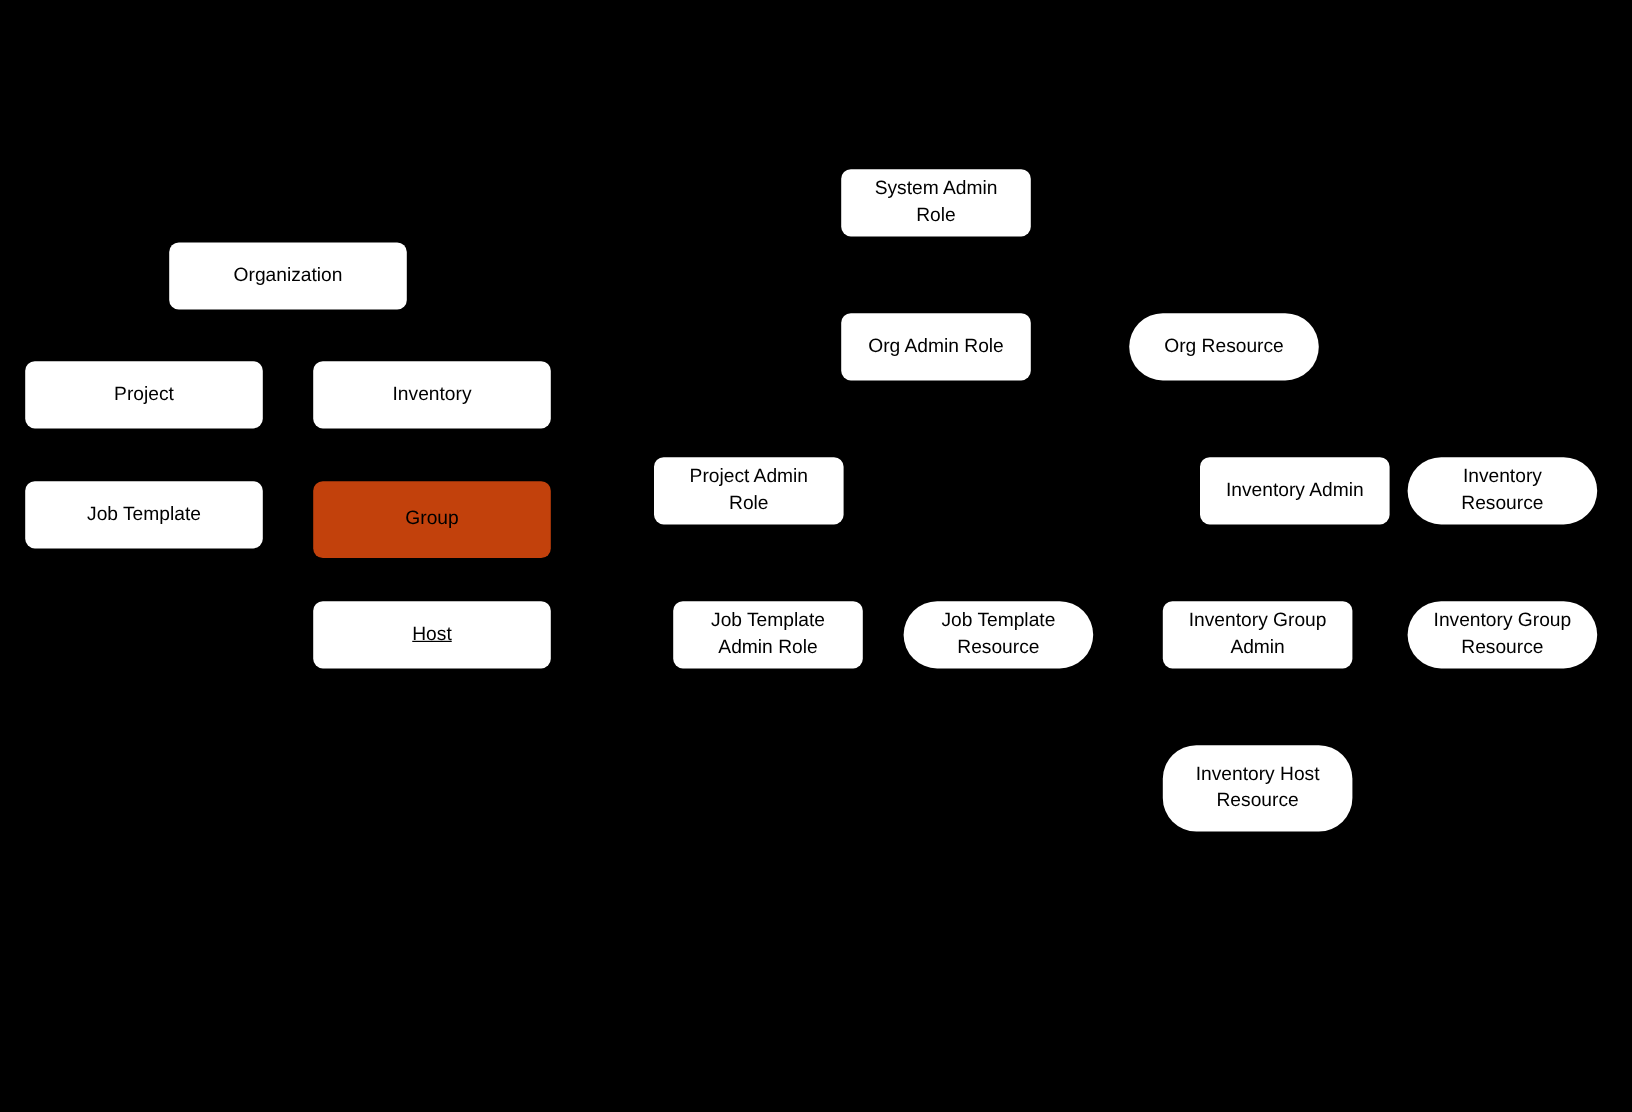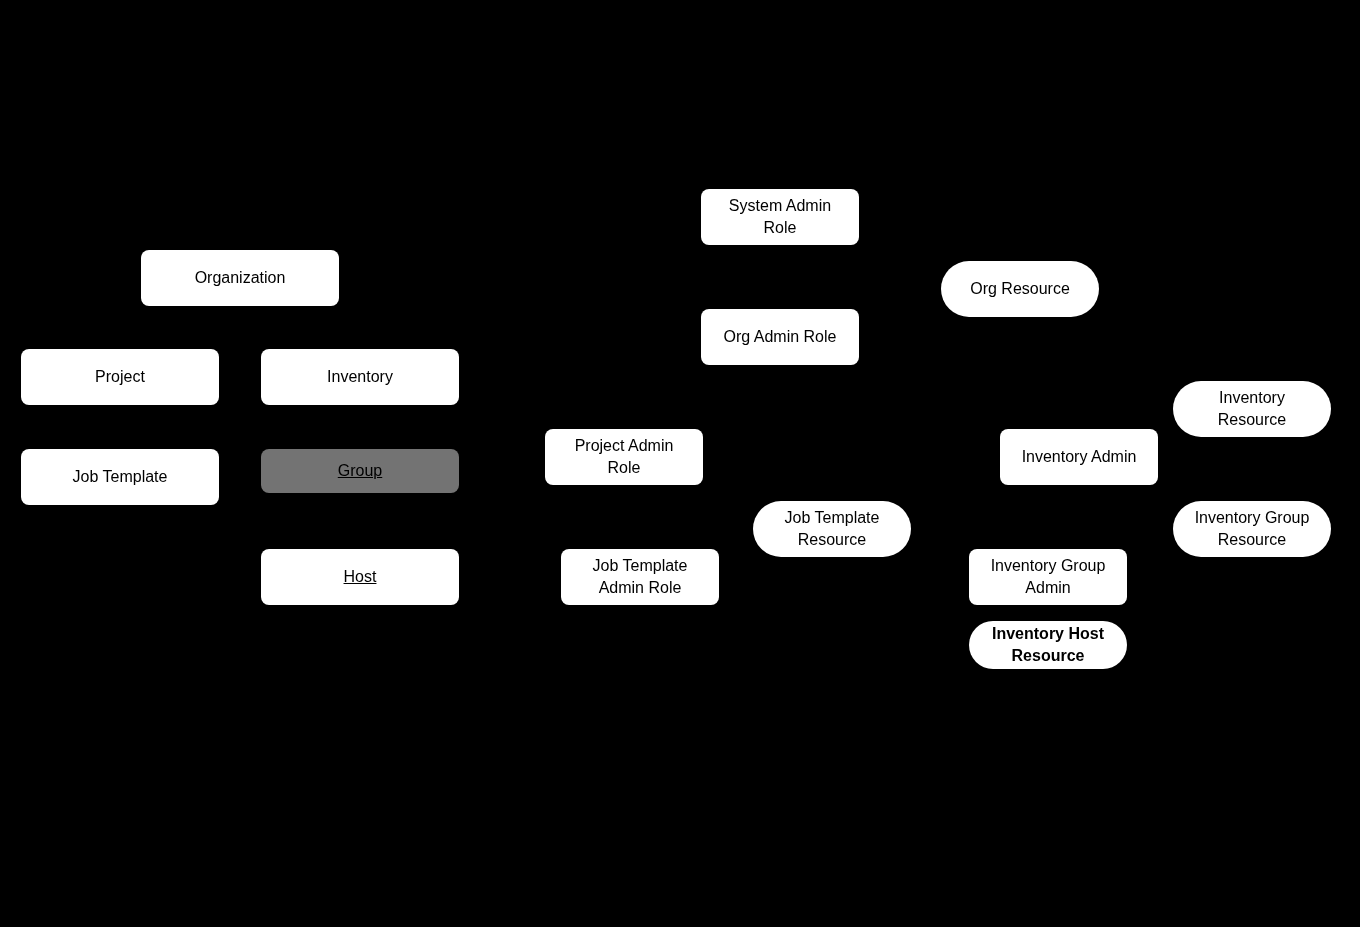--- a/index.html
+++ b/index.html
@@ -24,48 +24,47 @@
     align-items: center;
     justify-content: center;
     text-align: center;
     font-size: 16px;
     line-height: 22px;
     white-space: pre-line;
     padding: 2px 6px;
   }
   .node.rect {
     border-radius: 8px;
-    margin-top: 48px;
   }
   .node.stadium {
     border-radius: 28px;
   }
 </style>
 </head>
 <body>
 
 <div id="canvas">
     <div class="node rect" style="left: 141px; top: 202px; width: 198px; height: 56px; background: rgb(255, 255, 255); color: rgb(0, 0, 0);">Organization</div>
     <div class="node rect" style="left: 21px; top: 301px; width: 198px; height: 56px; background: rgb(255, 255, 255); color: rgb(0, 0, 0);">Project</div>
     <div class="node rect" style="left: 261px; top: 301px; width: 198px; height: 56px; background: rgb(255, 255, 255); color: rgb(0, 0, 0);">Inventory</div>
     <div class="node rect" style="left: 21px; top: 401px; width: 198px; height: 56px; background: rgb(255, 255, 255); color: rgb(0, 0, 0);">Job Template</div>
-    <div class="node rect" style="left: 261px; top: 401px; width: 198px; height: 44px; background: #737373; color: rgb(0, 0, 0); text-decoration: underline;">Group</div>
+    <div class="node rect" style="left: 261px; top: 401px; width: 198px; height: 64px; background: #c2410c; color: rgb(0, 0, 0);">Group</div>
     <div class="node rect" style="left: 261px; top: 501px; width: 198px; height: 56px; background: rgb(255, 255, 255); color: rgb(0, 0, 0); text-decoration: underline;">Host</div>
     <div class="node rect" style="left: 701px; top: 141px; width: 158px; height: 56px; background: rgb(255, 255, 255); color: rgb(0, 0, 0);">System Admin
 Role</div>
     <div class="node rect" style="left: 701px; top: 261px; width: 158px; height: 56px; background: rgb(255, 255, 255); color: rgb(0, 0, 0);">Org Admin Role</div>
     <div class="node stadium" style="left: 941px; top: 261px; width: 158px; height: 56px; background: rgb(255, 255, 255); color: rgb(0, 0, 0);">Org Resource</div>
     <div class="node rect" style="left: 545px; top: 381px; width: 158px; height: 56px; background: rgb(255, 255, 255); color: rgb(0, 0, 0);">Project Admin
 Role</div>
     <div class="node rect" style="left: 1000px; top: 381px; width: 158px; height: 56px; background: rgb(255, 255, 255); color: rgb(0, 0, 0);">Inventory Admin</div>
     <div class="node stadium" style="left: 1173px; top: 381px; width: 158px; height: 56px; background: rgb(255, 255, 255); color: rgb(0, 0, 0);">Inventory
 Resource</div>
     <div class="node rect" style="left: 561px; top: 501px; width: 158px; height: 56px; background: rgb(255, 255, 255); color: rgb(0, 0, 0);">Job Template
 Admin Role</div>
     <div class="node stadium" style="left: 753px; top: 501px; width: 158px; height: 56px; background: rgb(255, 255, 255); color: rgb(0, 0, 0);">Job Template
 Resource</div>
     <div class="node rect" style="left: 969px; top: 501px; width: 158px; height: 56px; background: rgb(255, 255, 255); color: rgb(0, 0, 0);">Inventory Group
 Admin</div>
     <div class="node stadium" style="left: 1173px; top: 501px; width: 158px; height: 56px; background: rgb(255, 255, 255); color: rgb(0, 0, 0);">Inventory Group
 Resource</div>
-    <div class="node stadium" style="left: 969px; top: 621px; width: 158px; height: 48px; background: rgb(255, 255, 255); color: rgb(0, 0, 0); font-weight: bold;">Inventory Host
+    <div class="node stadium" style="left: 969px; top: 621px; width: 158px; height: 72px; background: rgb(255, 255, 255); color: rgb(0, 0, 0);">Inventory Host
 Resource</div>
   </div>
 
 </body></html>

